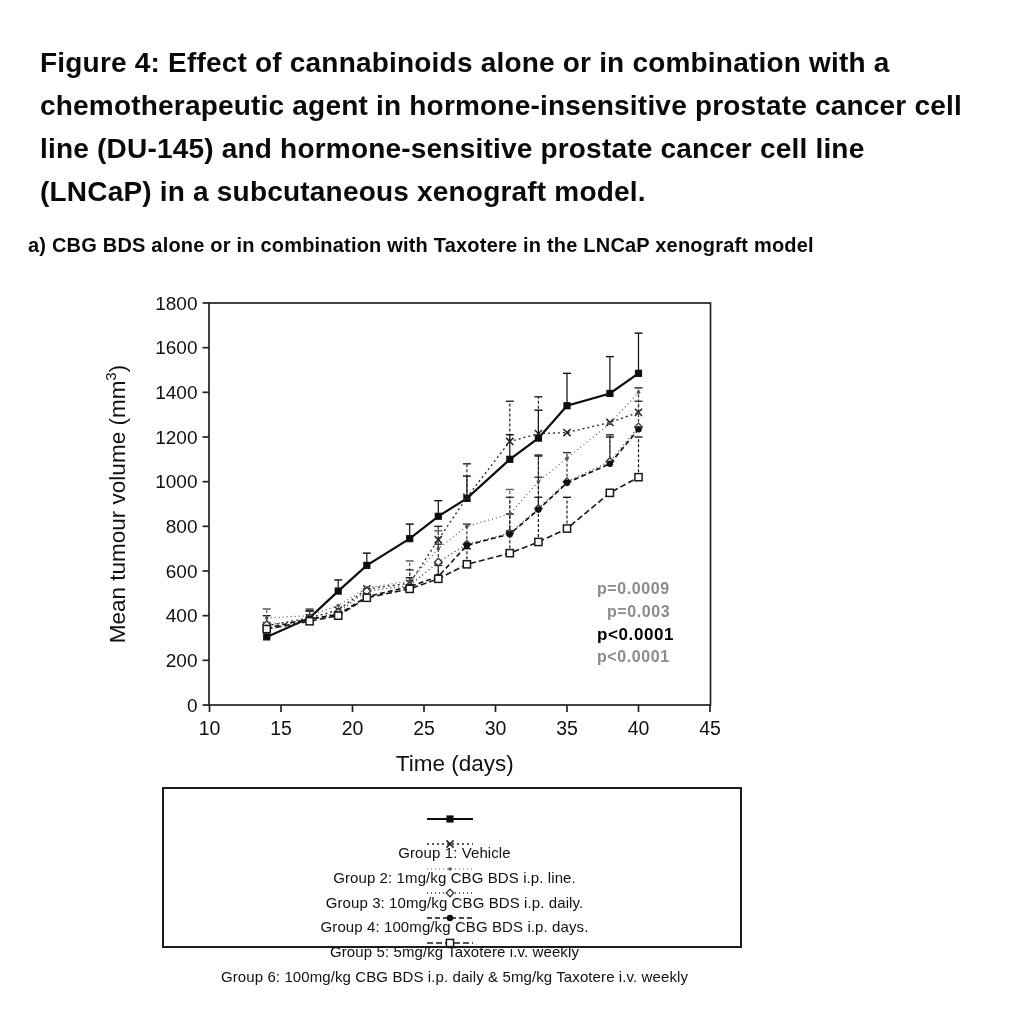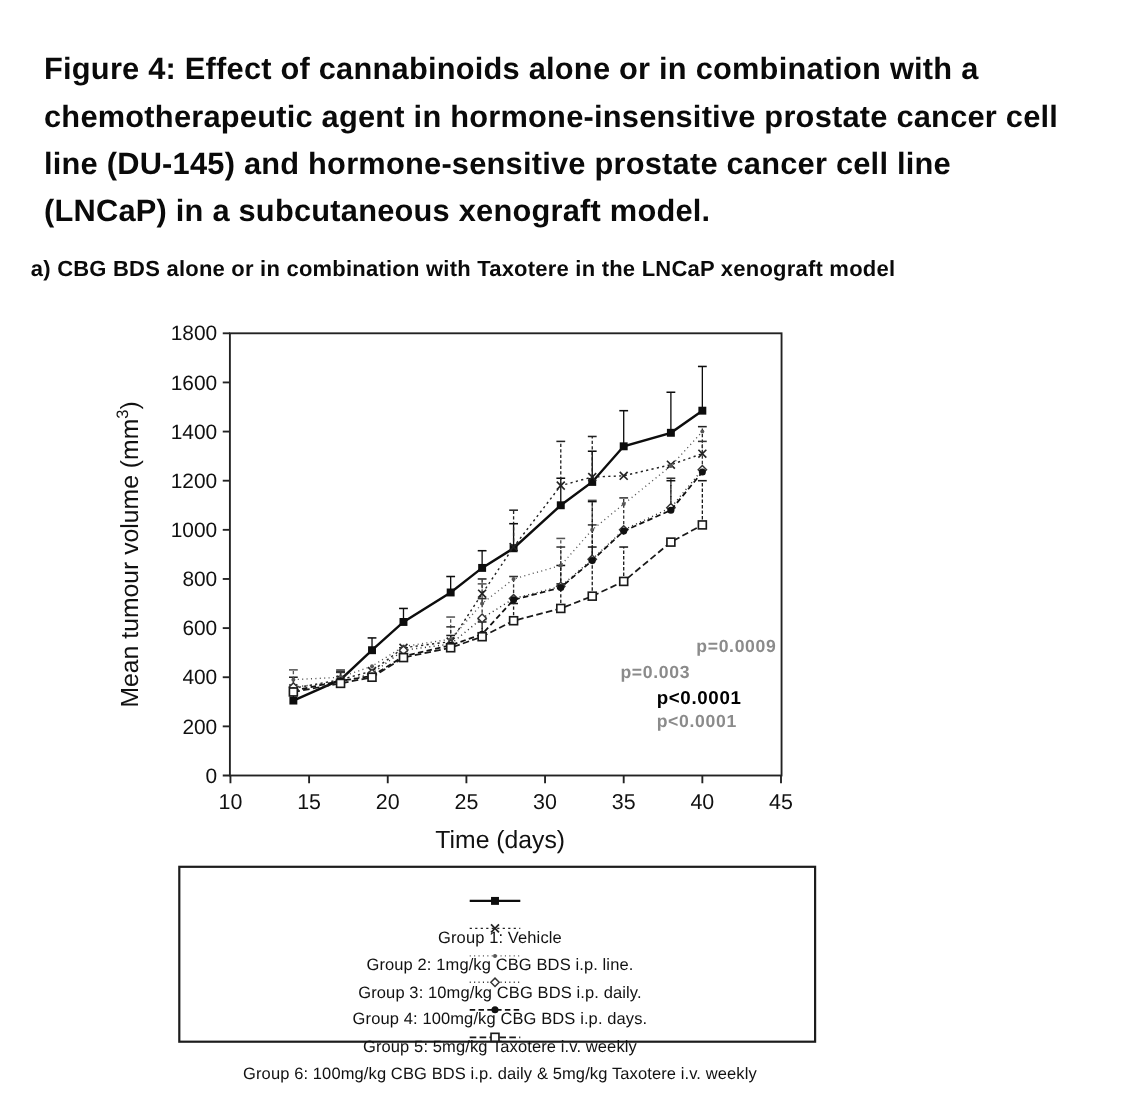--- a/index.html
+++ b/index.html
@@ -278,22 +278,22 @@
       <rect x="434.7" y="575.2166666666666" width="7.2" height="7.2" fill="#fff" stroke="#1a1a1a" stroke-width="1.5"></rect>
       <rect x="463.29999999999995" y="560.6999999999999" width="7.2" height="7.2" fill="#fff" stroke="#1a1a1a" stroke-width="1.5"></rect>
       <rect x="506.2" y="549.5333333333333" width="7.2" height="7.2" fill="#fff" stroke="#1a1a1a" stroke-width="1.5"></rect>
       <rect x="534.8" y="538.3666666666667" width="7.2" height="7.2" fill="#fff" stroke="#1a1a1a" stroke-width="1.5"></rect>
       <rect x="563.4" y="524.9666666666666" width="7.2" height="7.2" fill="#fff" stroke="#1a1a1a" stroke-width="1.5"></rect>
       <rect x="606.3" y="489.23333333333335" width="7.2" height="7.2" fill="#fff" stroke="#1a1a1a" stroke-width="1.5"></rect>
       <rect x="634.9" y="473.59999999999997" width="7.2" height="7.2" fill="#fff" stroke="#1a1a1a" stroke-width="1.5"></rect>
     </g>
   </svg>
 
-<div class="ann ann-outline" style="left:597px;top:580px;margin-left:36px;">p=0.0009</div>
-<div class="ann ann-outline" style="left:564px;top:603px;">p=0.003</div>
+<div class="ann ann-outline" style="left:597px;top:580px;">p=0.0009</div>
+<div class="ann ann-outline" style="left:607px;top:603px;">p=0.003</div>
 <div class="ann ann-bold" style="left:597px;top:625px;">p&lt;0.0001</div>
 <div class="ann ann-outline" style="left:597px;top:648px;">p&lt;0.0001</div>
 
 <div class="legend-box">
   <div class="legend-row">
     <svg class="lg-sample" viewBox="0 0 50 14">
         <line x1="2" y1="7" x2="48" y2="7" stroke="#0d0d0d" stroke-width="2.2"></line>
         <rect x="21.4" y="3.4" width="7.2" height="7.2" fill="#0d0d0d"></rect>
       </svg>
     <span class="legend-label">Group 1: Vehicle</span>

